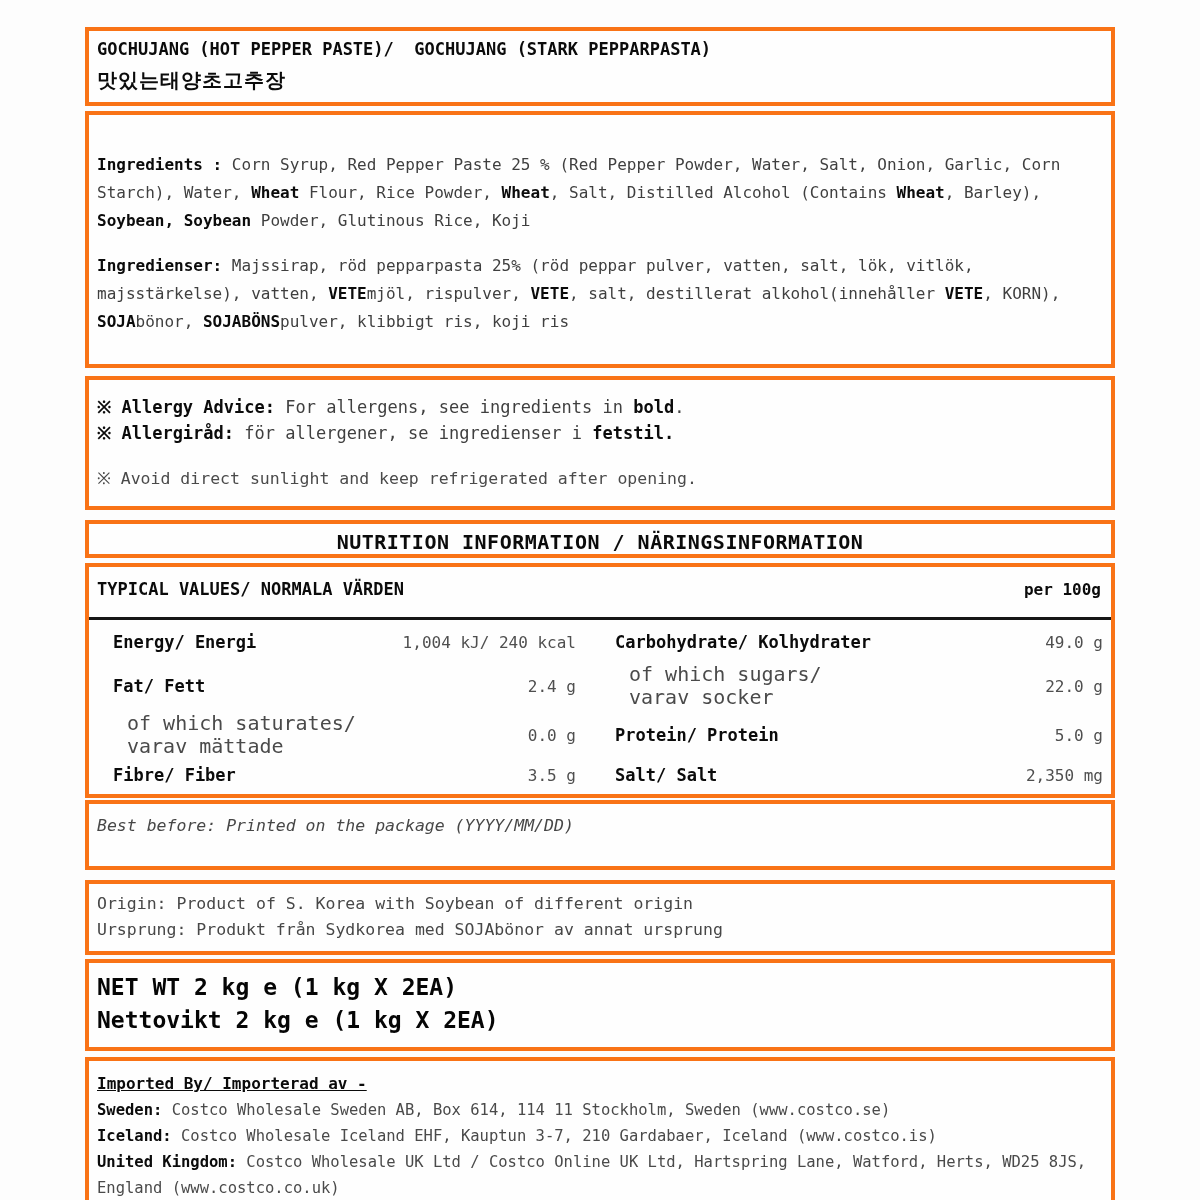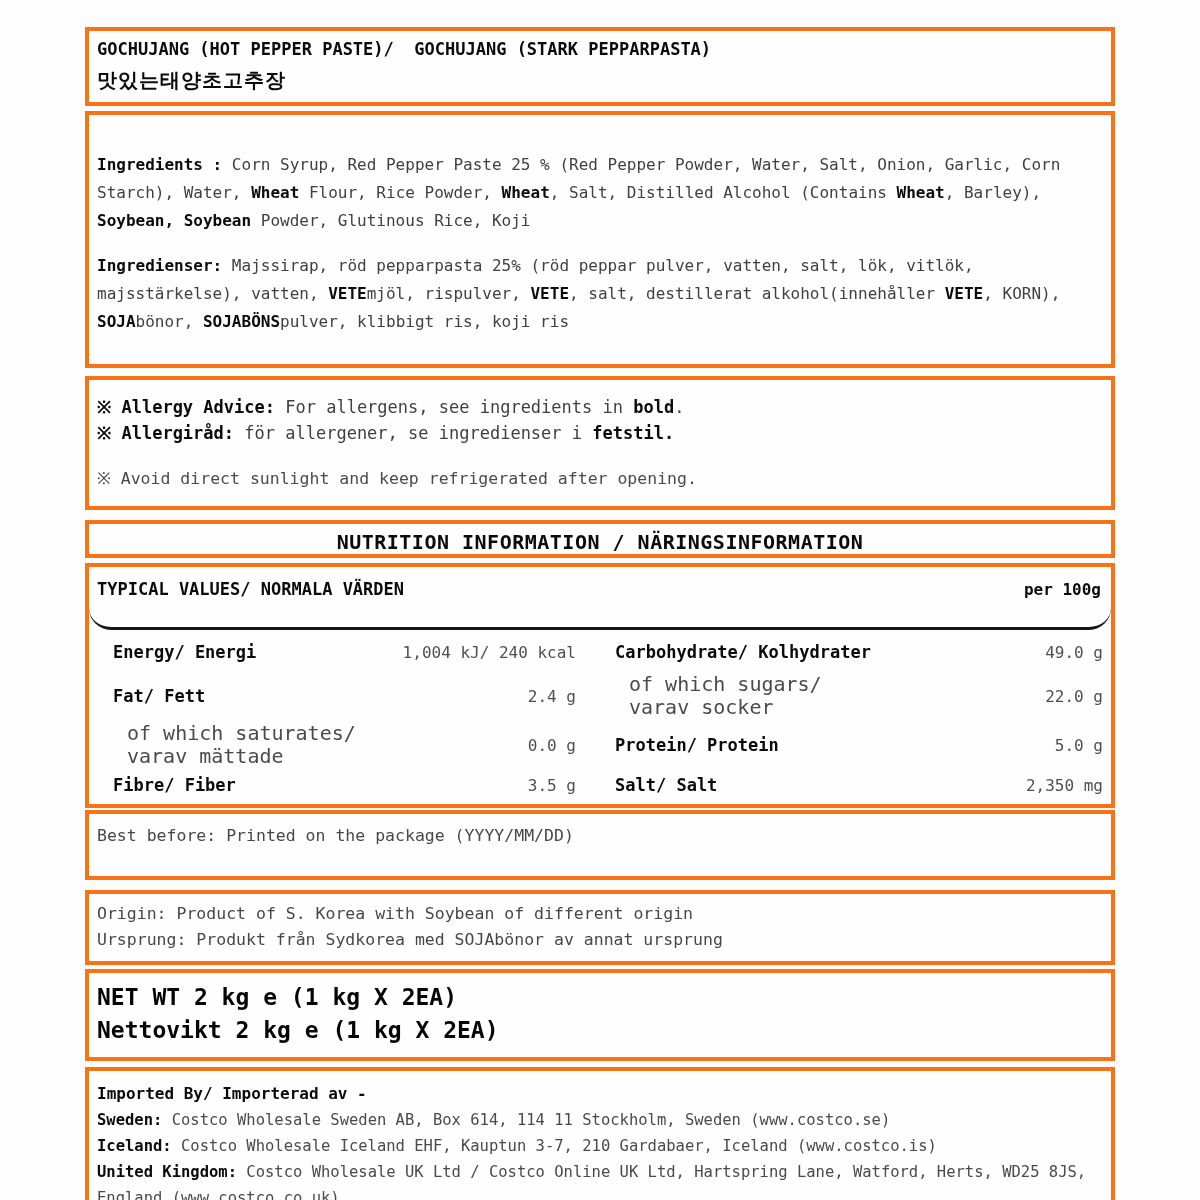--- a/index.html
+++ b/index.html
@@ -55,23 +55,22 @@
     display: flex; align-items: flex-end; justify-content: center;
   }
   .nutri-header-text {
     font-size: 20px; font-weight: bold; color: #0b0b0b; letter-spacing: 0.5px;
   }
 
   
   .nutri-table-box { margin-bottom: 2px; }
   .nutri-head-row {
     display: flex; justify-content: space-between; align-items: center;
-    height: 44px; padding: 0 10px 16px 8px;
+    height: 44px; padding: 0 10px 6px 8px;
     border-bottom: 3px solid #161616;
-    border-radius: 22px;
   }
   .typical-label { font-size: 17px; font-weight: bold; color: #0b0b0b; }
   .per-label { font-size: 16px; font-weight: bold; color: #0b0b0b; }
   .nutri-body {
     display: grid;
     grid-template-columns: 1fr 1fr;
     grid-template-rows: 40px 48px 50px 30px;
     padding: 2px 0 4px;
   }
   .ncell {
@@ -80,35 +79,35 @@
   }
   .ncell.left  { padding-left: 24px;  padding-right: 24px; }
   .ncell.right { padding-left: 15px; padding-right: 8px; align-items: center; }
   .nlabel { font-size: 17px; font-weight: bold; color: #0b0b0b; }
   .nlabel.plain { font-weight: normal; color: #4a4a4a; font-size: 20px; line-height: 23px; }
   .nlabel.indent { padding-left: 14px; }
   .nvalue { font-size: 16px; color: #4f4f4f; white-space: nowrap; }
 
   
   .bestbefore-box { padding: 8px 8px 26px; margin-bottom: 10px; }
-  .bb-line { font-size: 16.5px; line-height: 28px; color: #474747; }
+  .bb-line { font-size: 16.5px; line-height: 28px; color: #474747; font-style: italic; }
 
   
   .origin-box { padding: 7px 8px 8px; margin-bottom: 4px; }
   .origin-line { font-size: 16.5px; line-height: 26px; color: #474747; }
 
   
   .netwt-box { padding: 8px 8px 10px; margin-bottom: 6px; }
   .netwt-line {
     font-size: 23px; line-height: 33px; font-weight: bold; color: #050505;
   }
 
   
   .imported-box { padding: 10px 8px 10px; }
-  .imp-heading { font-size: 16px; line-height: 26px; font-weight: bold; color: #0b0b0b; }
+  .imp-heading { font-size: 16px; line-height: 26px; font-weight: bold; color: #0b0b0b; text-decoration: underline; }
   .imp-line { font-size: 15.5px; line-height: 26px; color: #4a4a4a; }
 </style>
 </head>
 <body>
 
 <div class="page">
 
   <div class="box title-box">
     <div class="title-line">GOCHUJANG (HOT PEPPER PASTE)/  GOCHUJANG (STARK PEPPARPASTA)</div>
     <div class="title-korean">맛있는태양초고추장</div>

